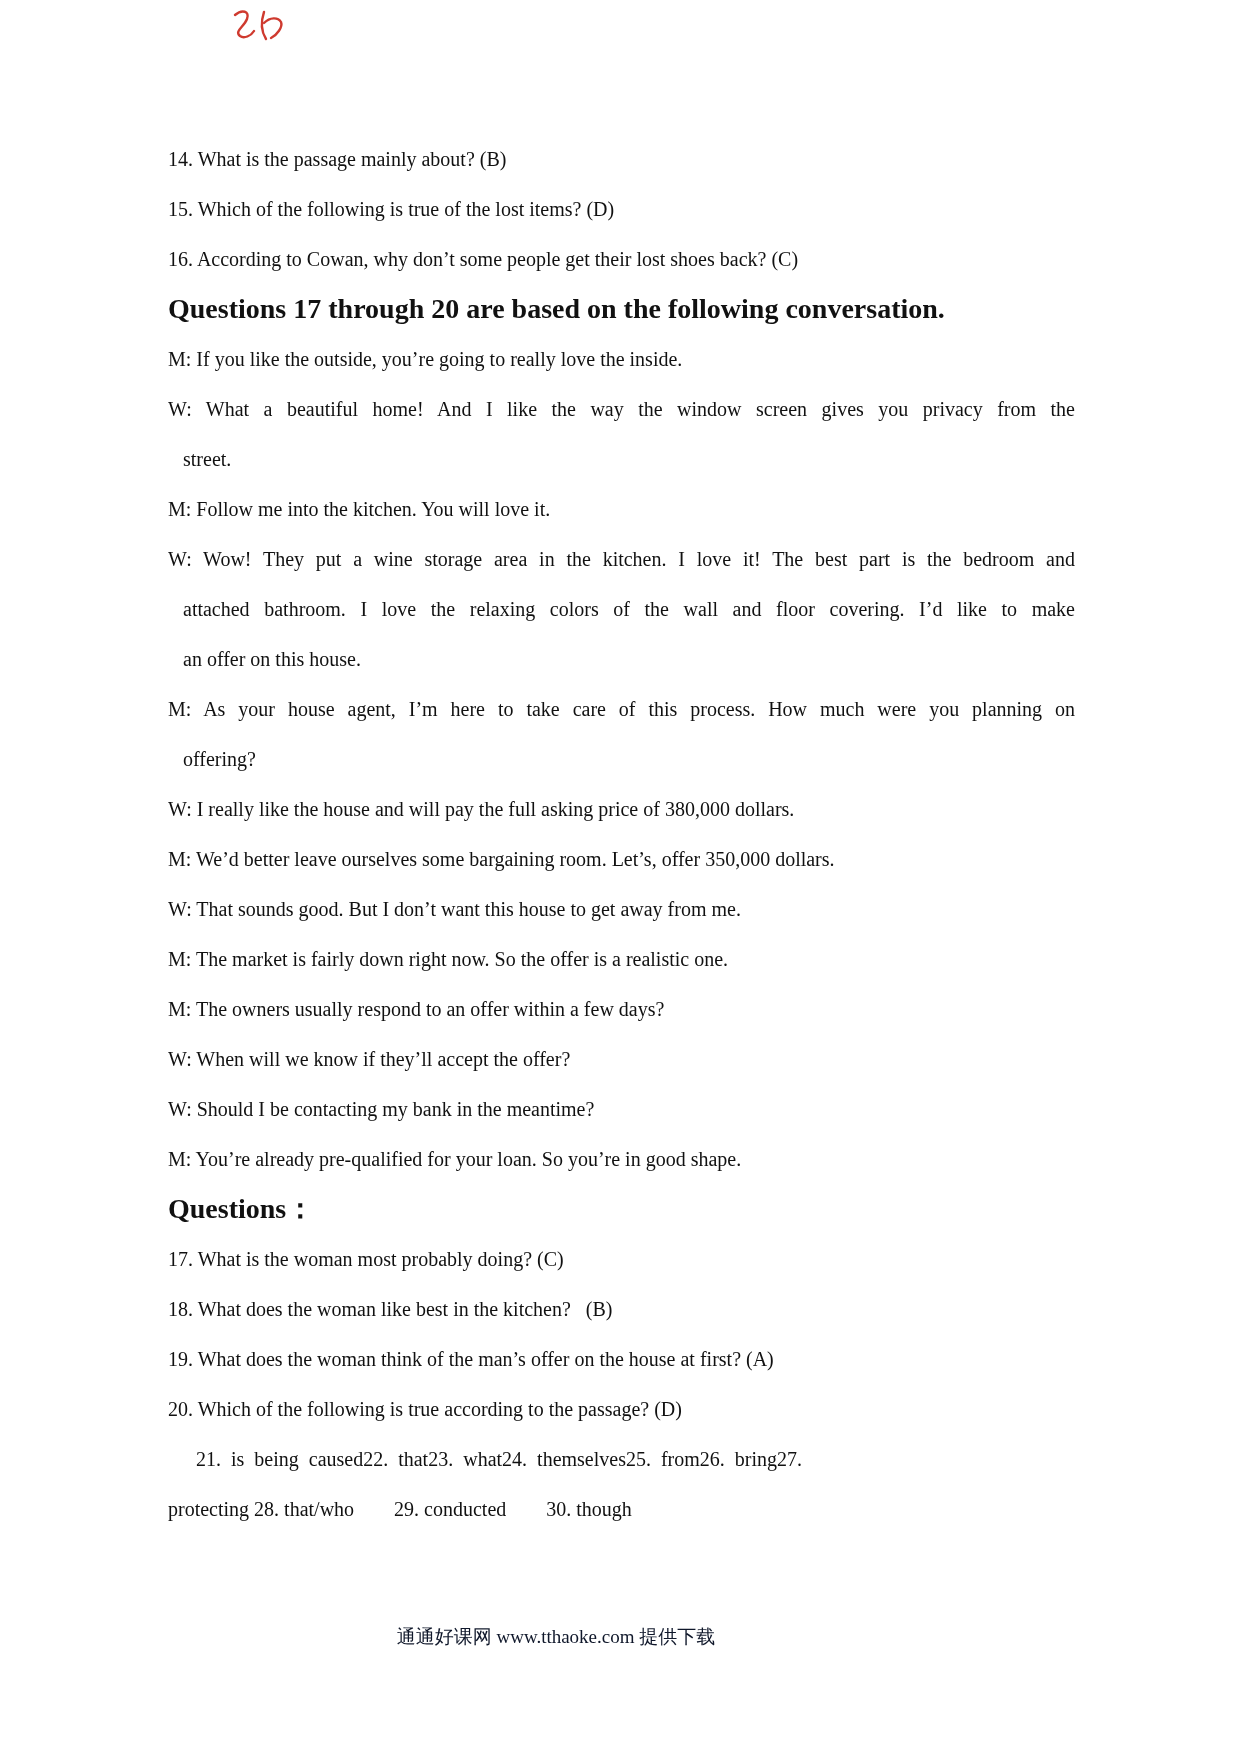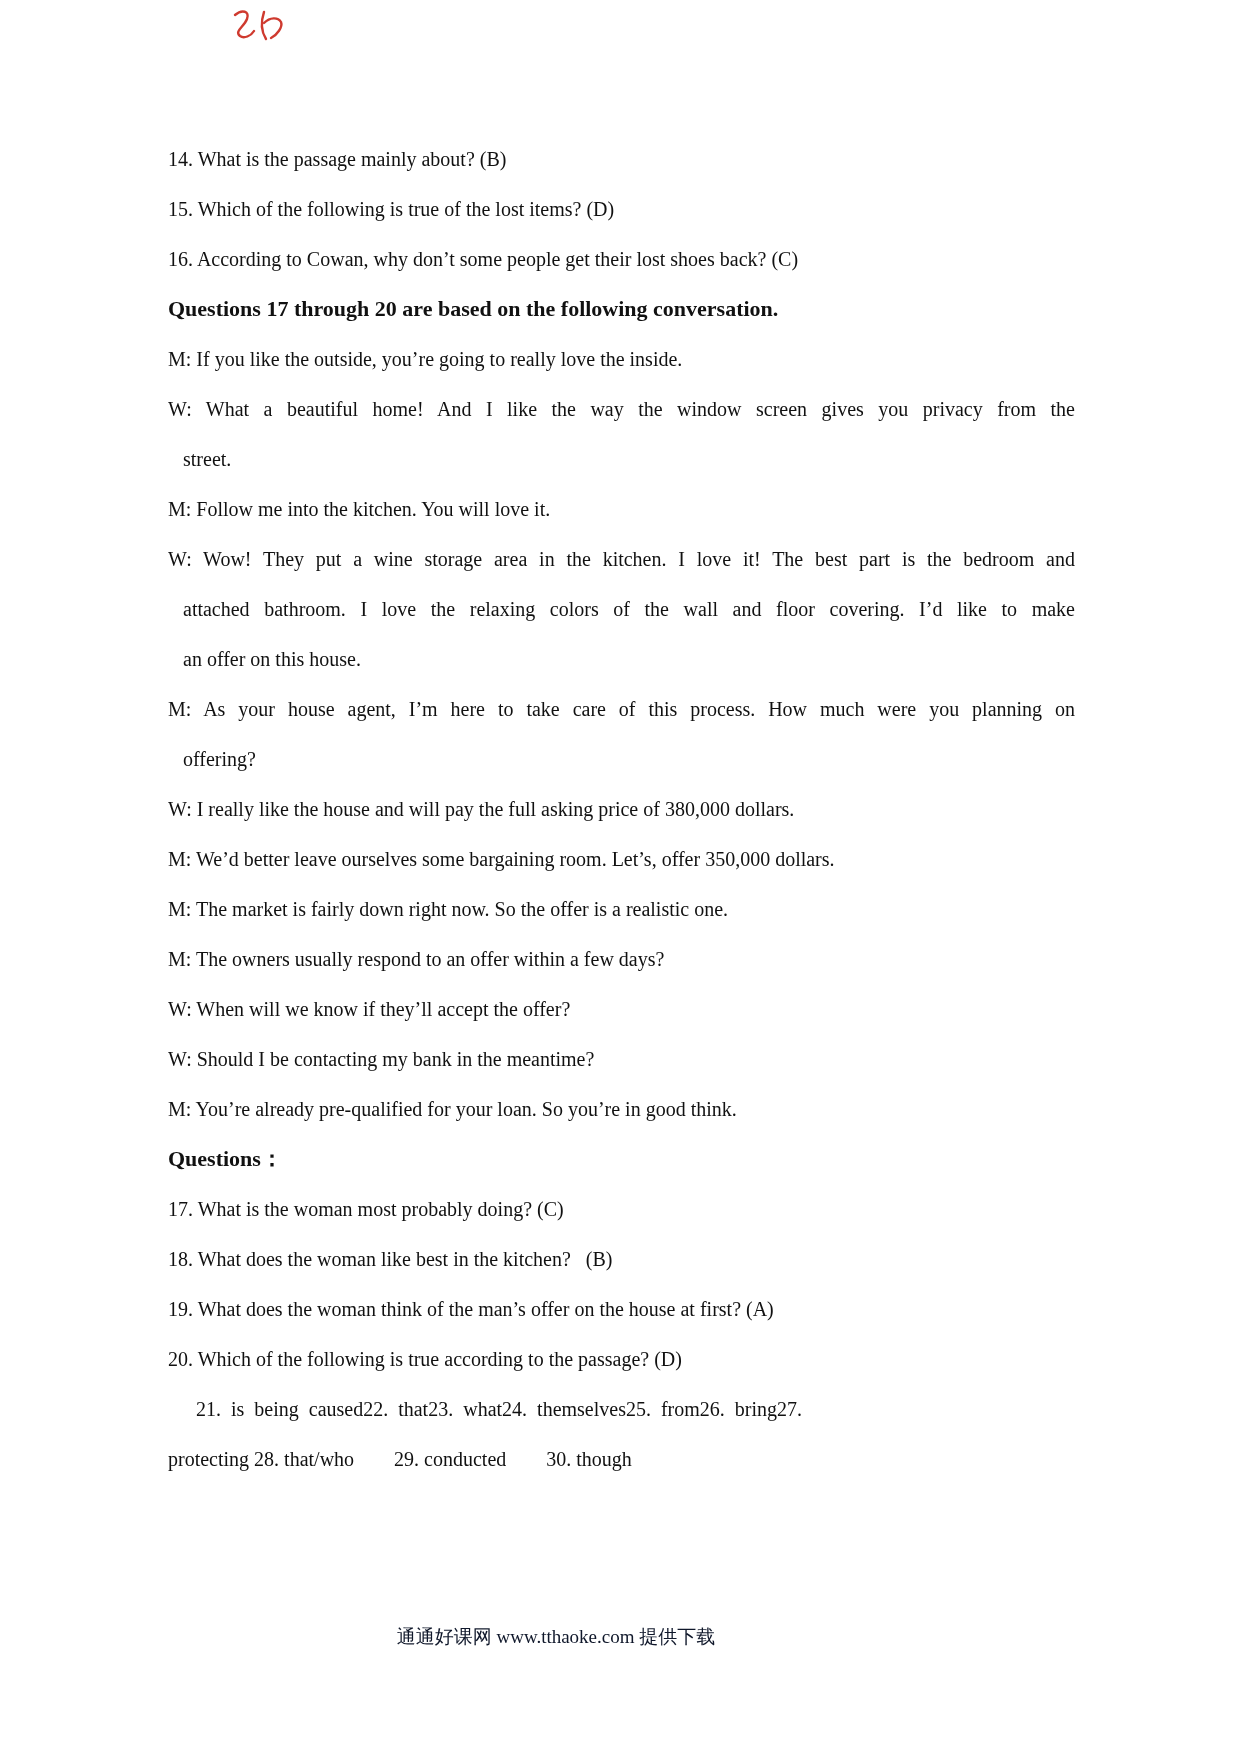--- a/index.html
+++ b/index.html
@@ -23,21 +23,21 @@
     width: 907px;
   }
   .line {
     height: 50px;
     line-height: 50px;
     font-size: 20px;
     white-space: pre;
   }
   .line.bold {
     font-weight: bold;
-    font-size: 22px;
+    font-size: 28px;
   }
   .line.justify {
     white-space: normal;
     text-align: justify;
     text-align-last: justify;
   }
   .line.cont {
     padding-left: 15px;
   }
   .line.justify-cont {
@@ -99,25 +99,26 @@
       <div class="line justify">W: What a beautiful home! And I like the way the window screen gives you privacy from the</div>
       <div class="line cont">street.</div>
       <div class="line normal">M: Follow me into the kitchen. You will love it.</div>
       <div class="line justify">W: Wow! They put a wine storage area in the kitchen. I love it! The best part is the bedroom and</div>
       <div class="line justify-cont">attached bathroom. I love the relaxing colors of the wall and floor covering. I’d like to make</div>
       <div class="line cont">an offer on this house.</div>
       <div class="line justify">M: As your house agent, I’m here to take care of this process. How much were you planning on</div>
       <div class="line cont">offering?</div>
       <div class="line normal">W: I really like the house and will pay the full asking price of 380,000 dollars.</div>
       <div class="line normal">M: We’d better leave ourselves some bargaining room. Let’s, offer 350,000 dollars.</div>
+      <div class="line normal">W: That sounds good. But I don’t want this house to get away from me.</div>
       <div class="line normal">M: The market is fairly down right now. So the offer is a realistic one.</div>
       <div class="line normal">M: The owners usually respond to an offer within a few days?</div>
       <div class="line normal">W: When will we know if they’ll accept the offer?</div>
       <div class="line normal">W: Should I be contacting my bank in the meantime?</div>
-      <div class="line normal">M: You’re already pre-qualified for your loan. So you’re in good think.</div>
+      <div class="line normal">M: You’re already pre-qualified for your loan. So you’re in good shape.</div>
       <div class="line bold">Questions：</div>
       <div class="line normal">17. What is the woman most probably doing? (C)</div>
       <div class="line normal">18. What does the woman like best in the kitchen?   (B)</div>
       <div class="line normal">19. What does the woman think of the man’s offer on the house at first? (A)</div>
       <div class="line normal">20. Which of the following is true according to the passage? (D)</div>
       <div class="line spread"><span>21. is being caused</span><span>22. that</span><span>23. what</span><span>24. themselves</span><span>25. from</span><span>26. bring</span><span>27.</span></div>
       <div class="line spaced"><span>protecting 28. that/who</span><span>29. conducted</span><span>30. though</span></div>
     </main>
 
   <div class="footer">通通好课网  www.tthaoke.com  提供下载</div>

